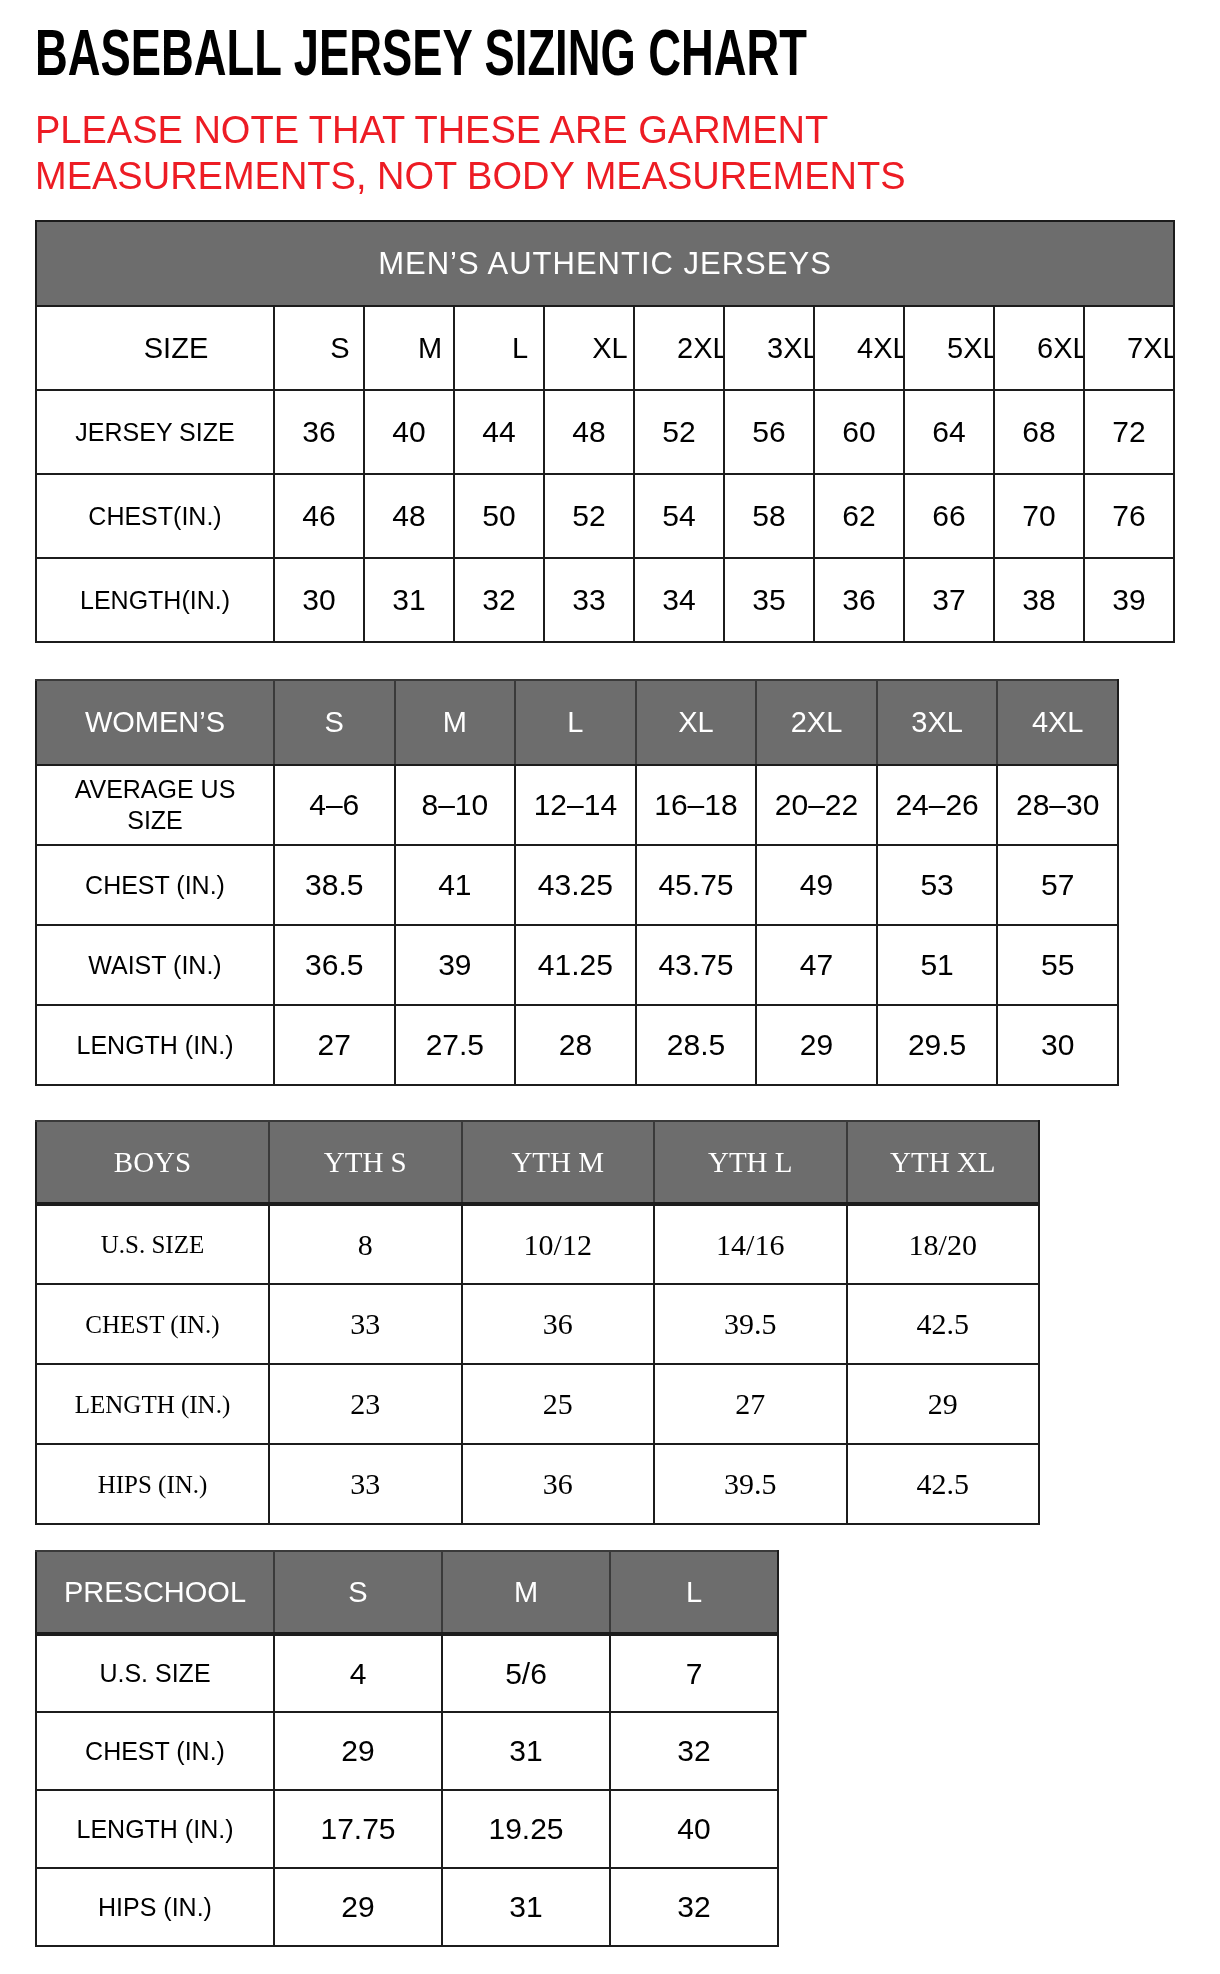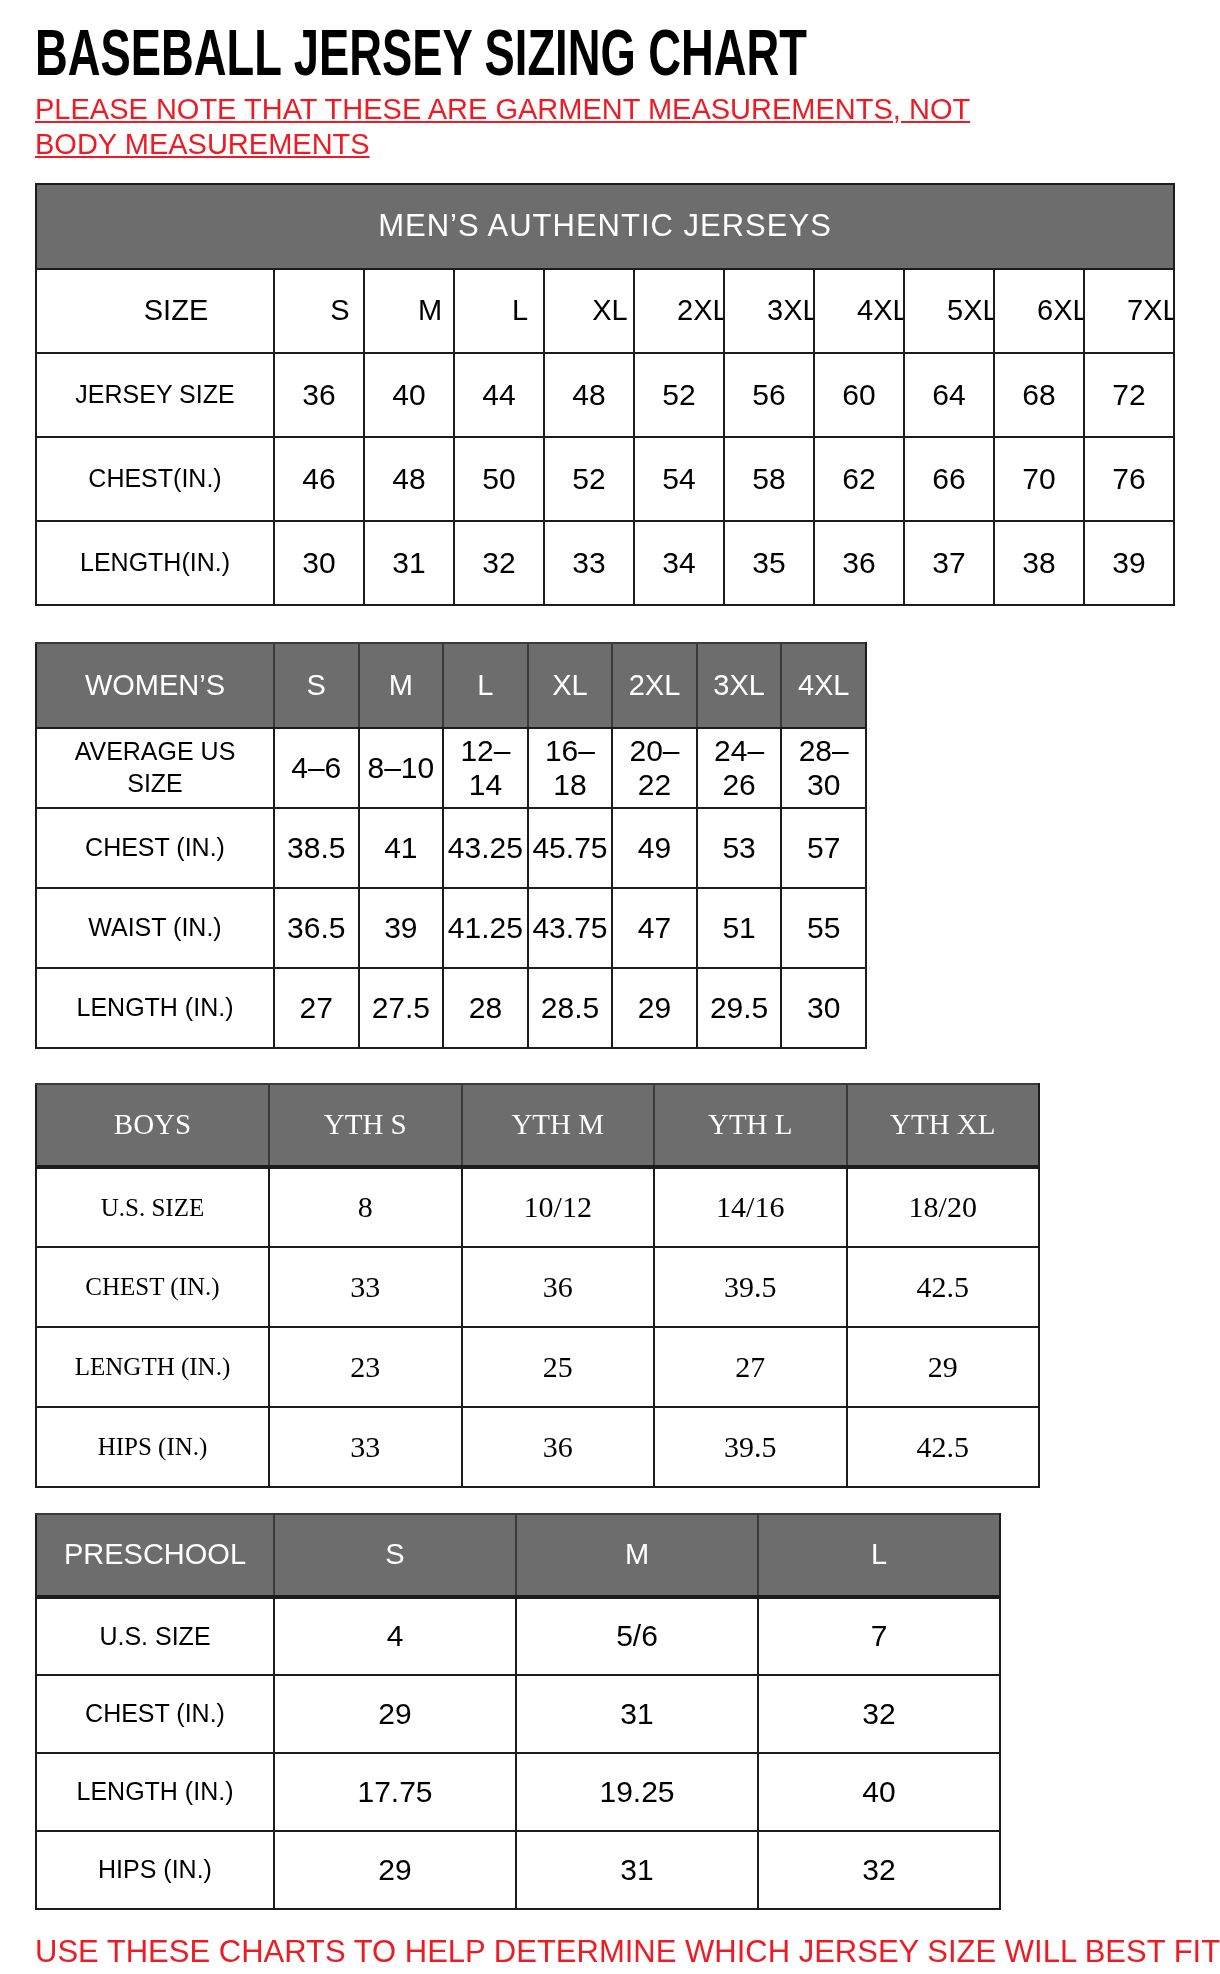--- a/index.html
+++ b/index.html
@@ -18,26 +18,25 @@
     font-weight: 700;
     white-space: nowrap;
     letter-spacing: 0px;
     transform: scaleX(0.72) scaleY(1.04);
     transform-origin: 0 0;
     line-height: 1.05;
     color: #000;
   }
 
   .note {
-    margin-top: 8px;
+    margin-top: 24px;
     width: 1000px;
     color: var(--accent-red, #ED1C24);
-    font-size: 29px;
+    font-size: 38px;
     line-height: 1.2;
-    text-decoration: underline;
   }
 
   table { border-collapse: collapse; table-layout: fixed; }
   th, td {
     border: 2px solid #1c1c1c;
     text-align: center;
     vertical-align: middle;
     font-weight: 400;
     overflow: hidden;
   }
@@ -57,23 +56,23 @@
     border-bottom-color: #1c1c1c;
   }
   tr.gray-header th:first-child { border-left-color: #1c1c1c; }
   tr.gray-header th:last-child { border-right-color: #1c1c1c; }
   tr.col-header th { background: #fff; font-size: 29px; padding-left: 42px; }
 
   th.row-label { font-size: 25px; padding: 0 20px; line-height: 1.25; }
   td.value-cell { font-size: 30px; }
 
   table.men   { width: 1140px; margin-top: 21px; }
-  table.women { width: 832px; margin-top: 36px; }
+  table.women { width: 1084px; margin-top: 36px; }
   table.boys  { width: 1005px; margin-top: 34px; font-family: Liberation Serif, serif; }
-  table.pre   { width: 966px;  margin-top: 25px; }
+  table.pre   { width: 744px;  margin-top: 25px; }
 
   table.men tr { height: 84px; margin-left: 28px; }
   table.men tr.banner-row { height: 85px; }
   table.women tr { height: 80px; }
   table.women tr.gray-header { height: 85px; }
   table.boys tr { height: 80px; }
   table.boys tr.gray-header { height: 83px; }
   table.pre tr { height: 78px; }
   table.pre tr.gray-header { height: 83px; }
 

